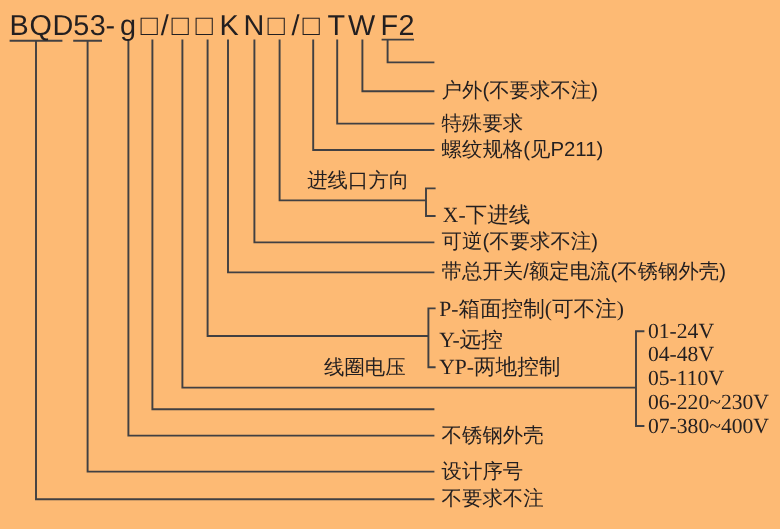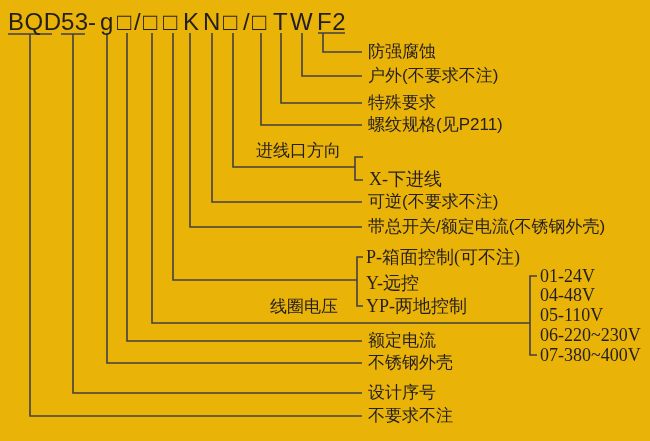--- a/index.html
+++ b/index.html
@@ -1,17 +1,17 @@
 <!DOCTYPE html>
 <html><head>
 <meta charset="utf-8">
 <style>
   html,body { margin:0; padding:0; background:#ffffff; }
   .canvas {
-    position:relative; width:650px; height:441px; background:#eab308;
+    position:relative; width:650px; height:441px; background:#fdba74;
     overflow:hidden;
     font-family:"Liberation Sans","DejaVu Sans",sans-serif;
     color:#231f20;
   }
   svg.lines { position:absolute; left:0; top:0; }
   
   .seg {
     position:absolute; top:10px; font-size:24px; line-height:24px;
     letter-spacing:0.5px; white-space:pre; color:#231f20;
     font-family:"Liberation Sans","DejaVu Sans",sans-serif;
@@ -79,21 +79,20 @@
   <span class="seg" style="left:163px">□</span>
   <span class="seg" style="left:183px">K</span>
   <span class="seg" style="left:203px">N</span>
   <span class="seg" style="left:223px">□</span>
   <span class="seg" style="left:243px">/</span>
   <span class="seg" style="left:252px">□</span>
   <span class="seg" style="left:273px">T</span>
   <span class="seg" style="left:290px">W</span>
   <span class="seg" style="left:317px">F2</span>
 
-  <span class="lbl" style="left:368px; top:52px">防强腐蚀</span>
   <span class="lbl" style="left:368px; top:76px">户外(不要求不注)</span>
   <span class="lbl" style="left:368px; top:103px">特殊要求</span>
   <span class="lbl" style="left:368px; top:125px">螺纹规格(见P211)</span>
 
   <span class="lbl" style="left:256px; top:151px">进线口方向</span>
   <span class="lbl serif" style="left:369px; top:179px">X-下进线</span>
 
   <span class="lbl" style="left:368px; top:202px">可逆(不要求不注)</span>
   <span class="lbl" style="left:368px; top:227px">带总开关/额定电流(不锈钢外壳)</span>
 
@@ -101,18 +100,17 @@
   <span class="lbl serif" style="left:366px; top:283px">Y-远控</span>
   <span class="lbl serif" style="left:366px; top:306px">YP-两地控制</span>
   <span class="lbl" style="left:270px; top:307px">线圈电压</span>
 
   <span class="lbl serif" style="left:540px; top:276px">01-24V</span>
   <span class="lbl serif" style="left:540px; top:295px">04-48V</span>
   <span class="lbl serif" style="left:540px; top:315px">05-110V</span>
   <span class="lbl serif" style="left:540px; top:335px">06-220~230V</span>
   <span class="lbl serif" style="left:540px; top:355px">07-380~400V</span>
 
-  <span class="lbl" style="left:368px; top:341px">额定电流</span>
   <span class="lbl" style="left:368px; top:363px">不锈钢外壳</span>
   <span class="lbl" style="left:368px; top:393px">设计序号</span>
   <span class="lbl" style="left:368px; top:416px">不要求不注</span>
 
 </div>
 
 </body></html>

